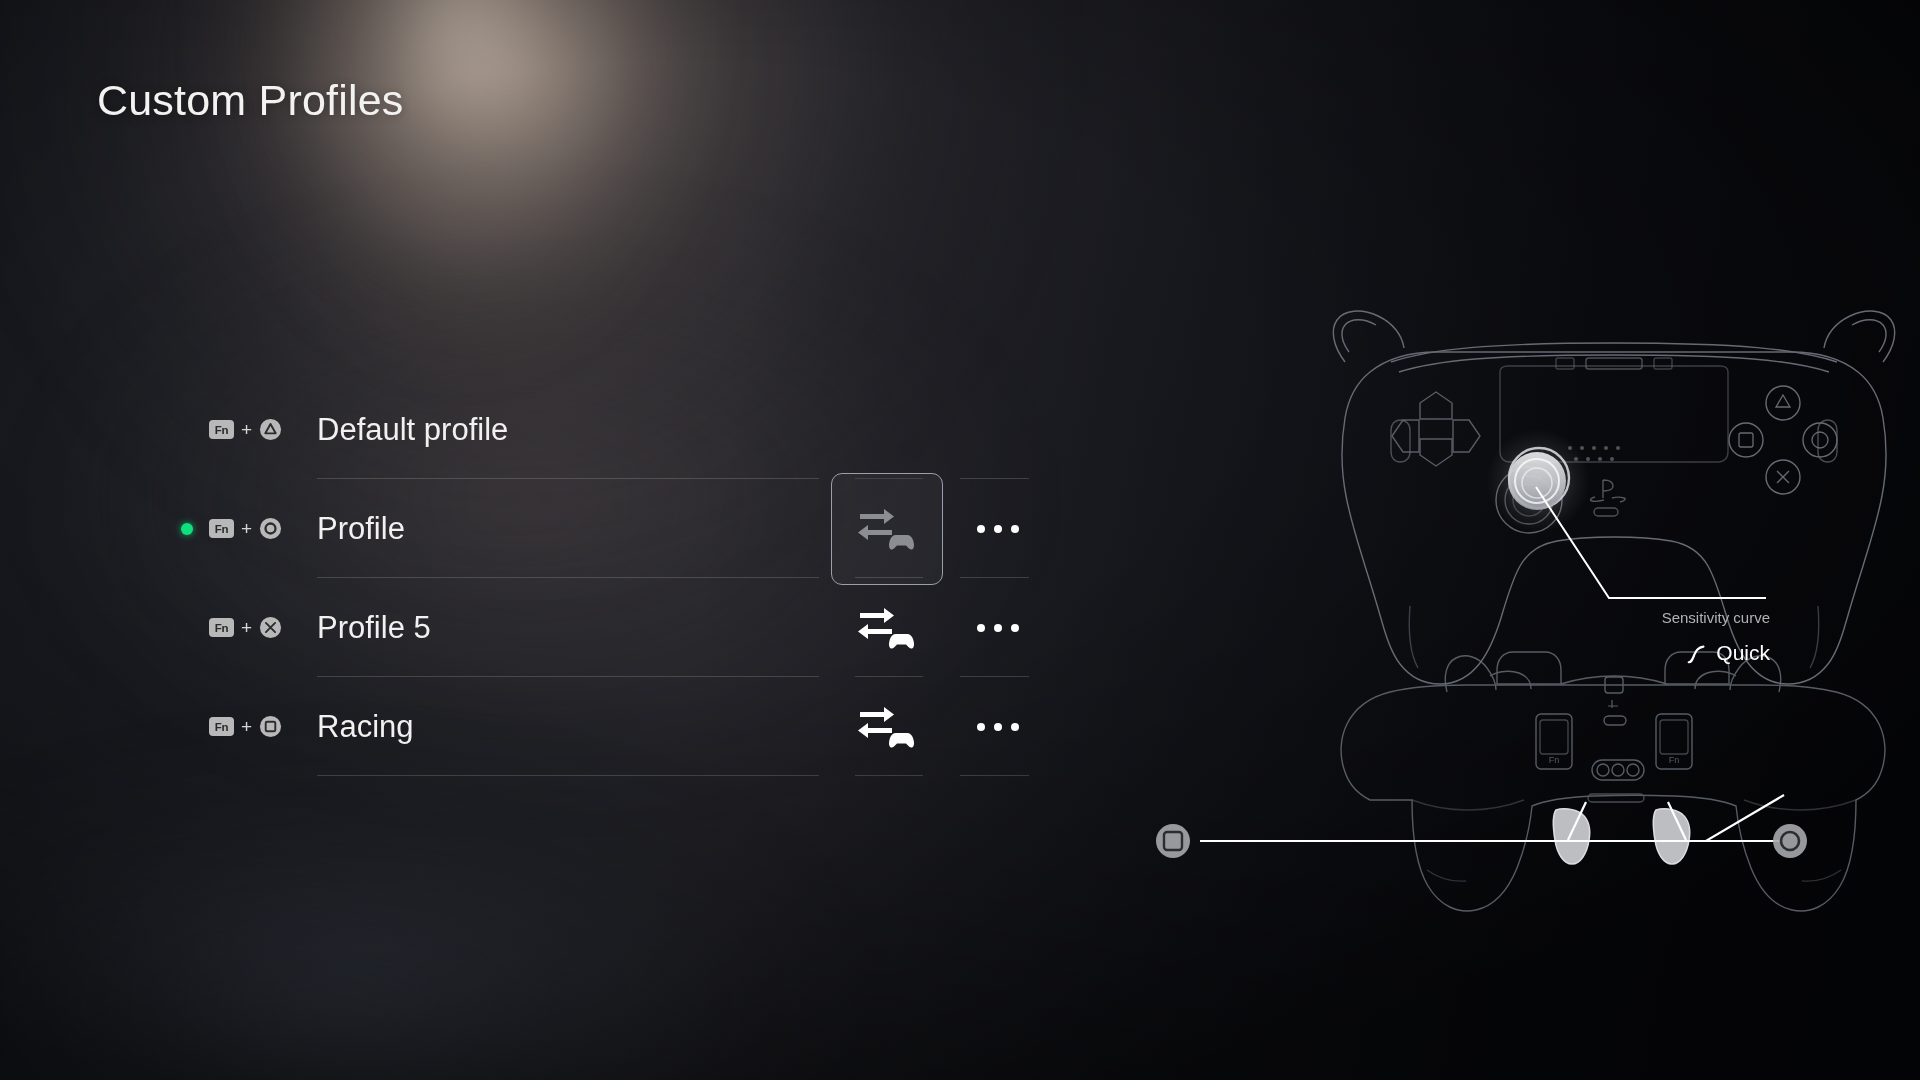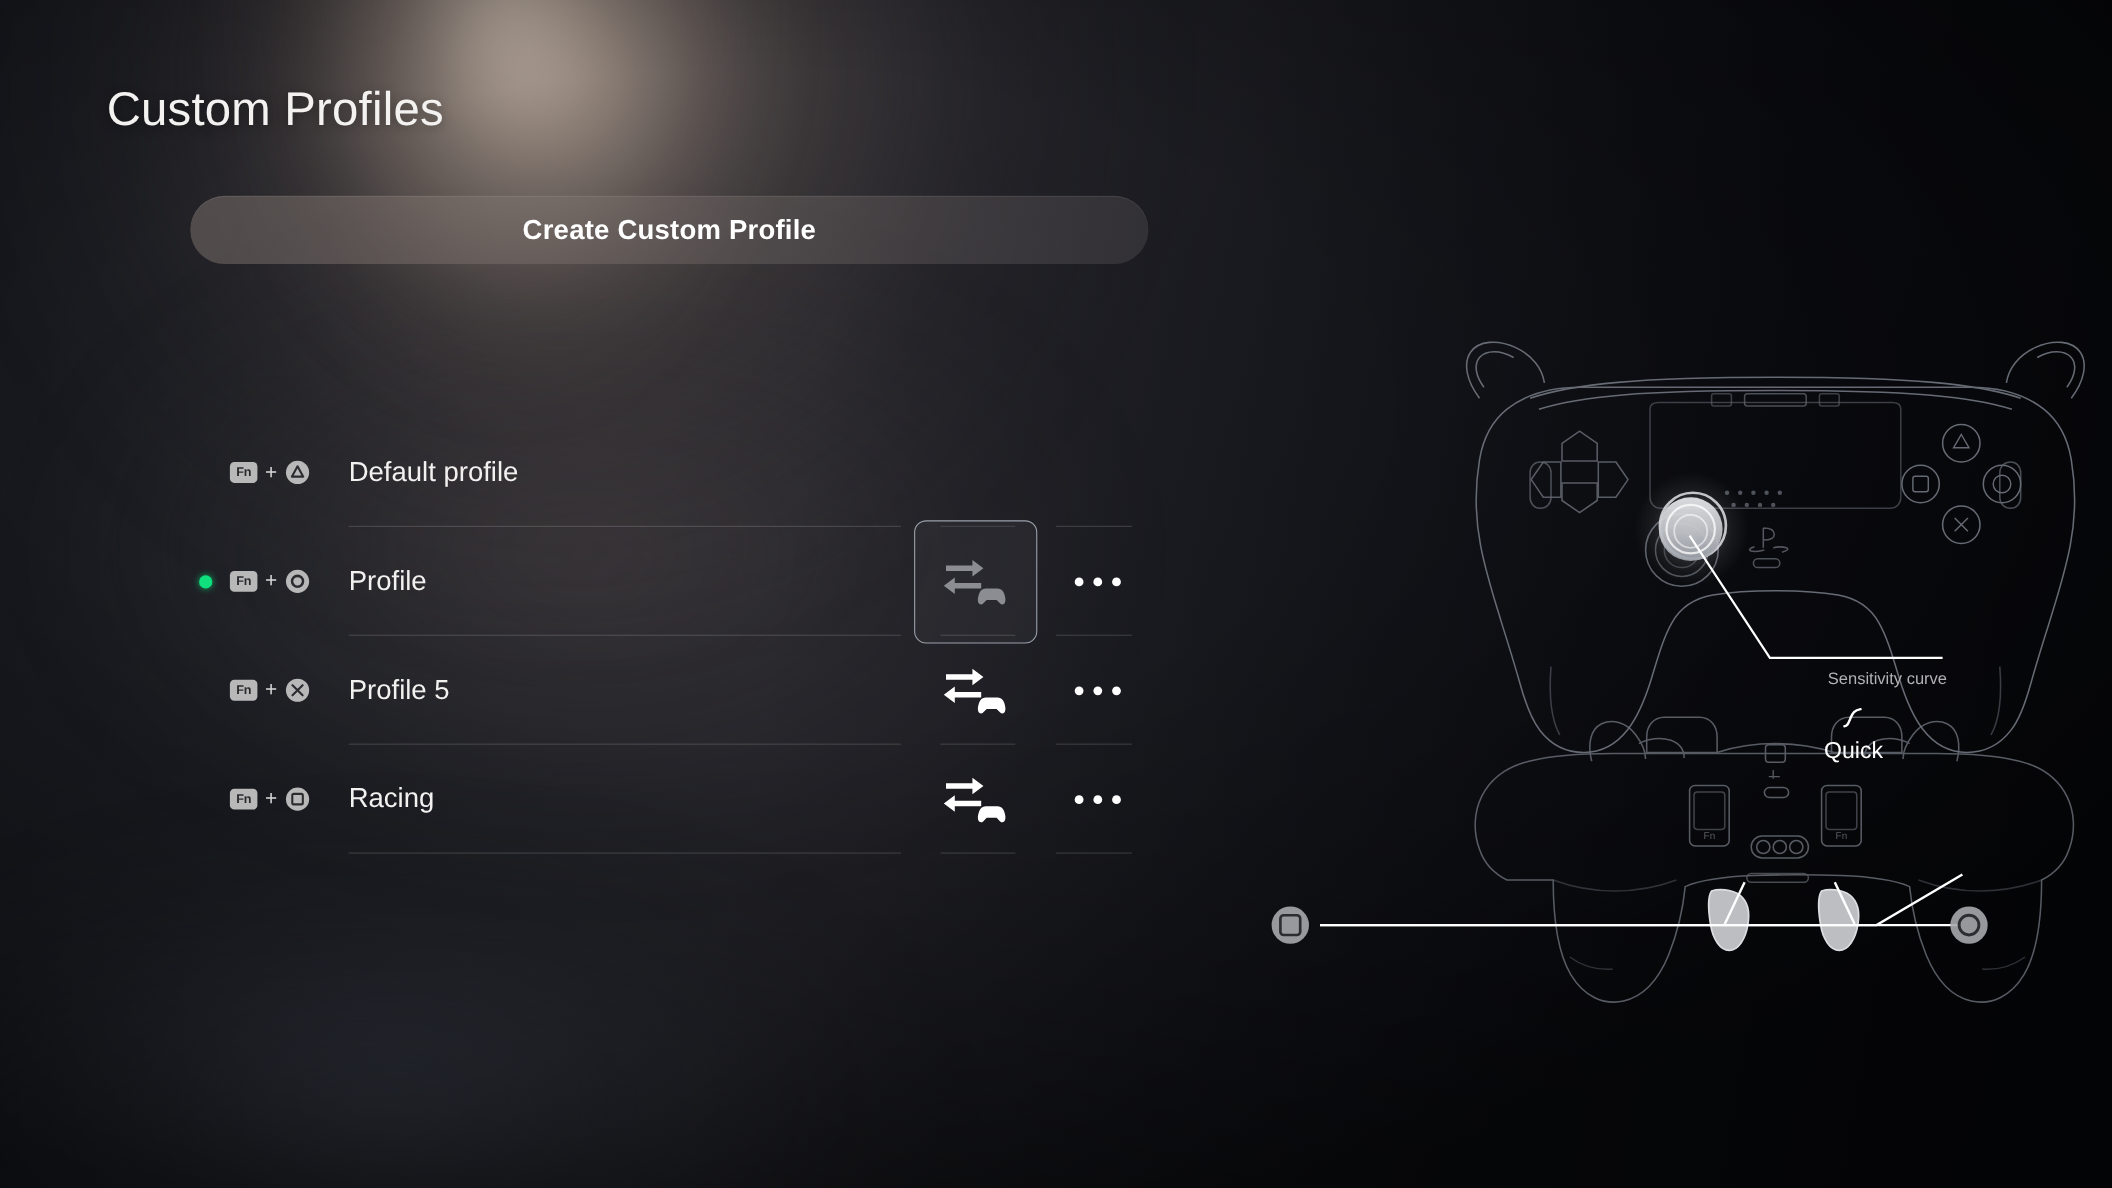--- a/index.html
+++ b/index.html
@@ -169,21 +169,21 @@
     font-weight:700;
     display:flex; align-items:center; justify-content:center;
     letter-spacing:-0.2px;
   }
   .plus { color:#d6d5d6; font-size:19px; font-weight:400; line-height:1; }
   .btn-glyph { width:23px; height:23px; display:block; }
 
   .profile-name {
     position:absolute;
     left:317px;
-    font-size:25px;
+    font-size:31px;
     font-weight:400;
     color:#f2f1f0;
     white-space:nowrap;
   }
 
   .swap-slot {
     position:absolute;
     left:831px;
     width:112px; height:99px;
     display:flex; align-items:center; justify-content:center;
@@ -227,23 +227,22 @@
     left:1610px; top:609px;
     width:160px;
     text-align:right;
     font-size:15px;
     color:#b2b1b4;
   }
   .callout-value-row {
     position:absolute;
     left:1600px; top:641px;
     width:170px;
-    display:flex; align-items:center; justify-content:flex-end;
+    display:flex; align-items:flex-end; justify-content:flex-end;
     gap:8px;
-    flex-direction:column;
   }
   .callout-value {
     font-size:21px;
     color:#ffffff;
   }
   .curve-glyph { width:22px; height:22px; display:block; }
 </style>
 </head>
 <body>
 
@@ -254,21 +253,20 @@
   <div class="glow-warm-2"></div>
   <div class="glow-cool"></div>
   <div class="vignette-right"></div>
   <div class="vignette-corner"></div>
 </div>
 
 <div id="app">
 
   <h1 class="page-title">Custom Profiles</h1>
 
-  <div class="create-btn">Create Custom Profile</div>
 
 
   <div class="profile-list" id="profile-list">
       <div class="profile-row">
         <div class="row-inner">
           <div class="shortcut">
             <span class="fn-badge">Fn</span>
             <span class="plus">+</span>
             <svg viewBox="0 0 24 24" class="btn-glyph">
               <circle cx="12" cy="12" r="11" fill="#b9b8b9"></circle>

